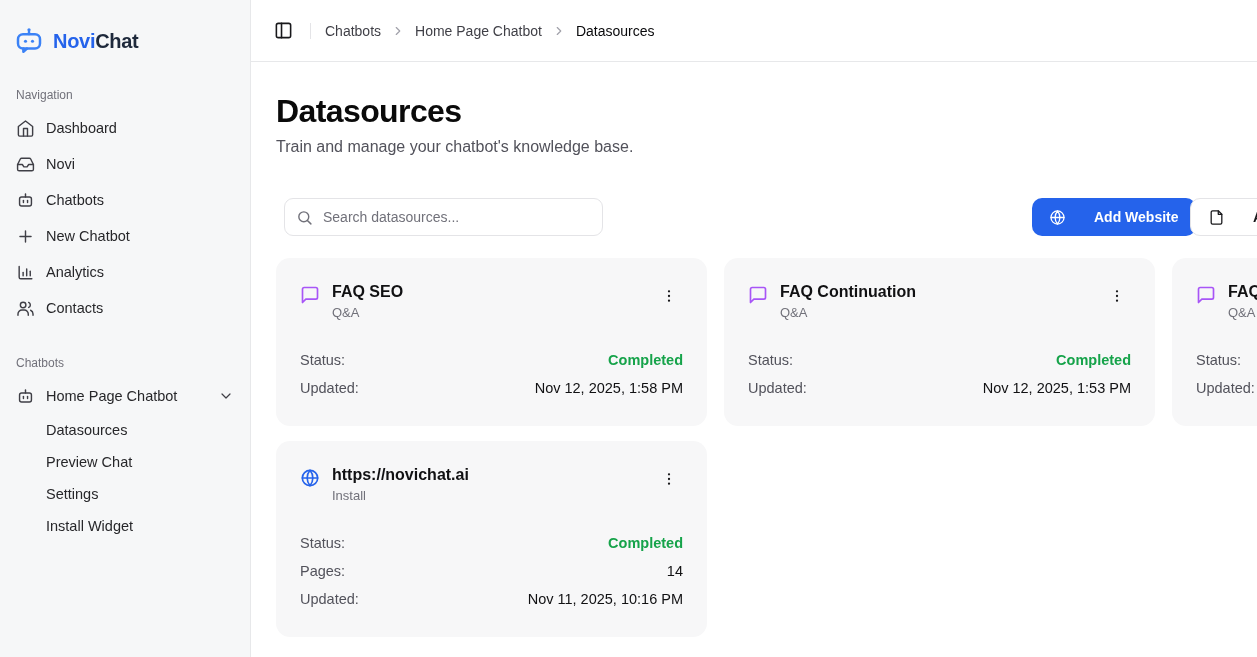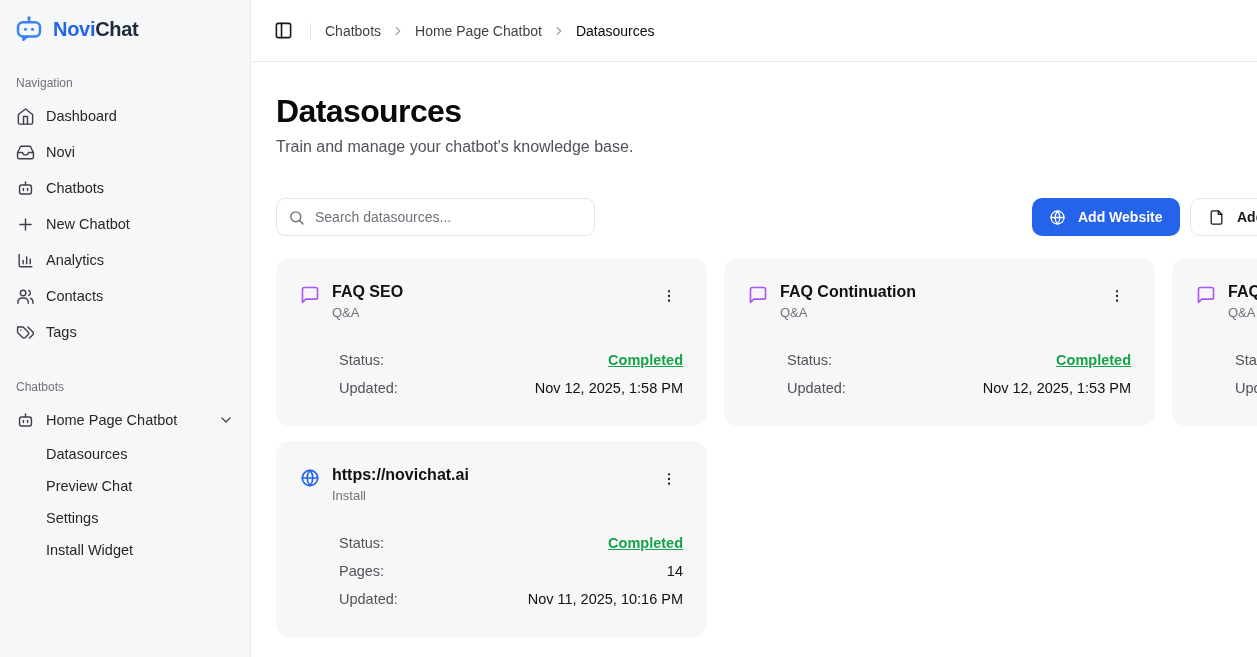--- a/index.html
+++ b/index.html
@@ -7,21 +7,21 @@
   body {
     font-family:"Liberation Sans","DejaVu Sans",sans-serif;
     background:#ffffff; color:#18181b; display:flex;
   }
   svg { display:block; }
 
   
   .sidebar {
     width:251px; min-width:251px; height:657px;
     background:#f6f7f8; border-right:1px solid #e7e8ea;
-    padding:12px 10px 0 10px;
+    padding:24px 10px 0 10px;
   }
   .brand { display:flex; align-items:center; gap:9px; padding:2px 4px; cursor:pointer; }
   .brand-text { font-size:20px; font-weight:800; letter-spacing:-0.3px; }
   .brand-text .b1 { color:#2563eb; }
   .brand-text .b2 { color:#1e293b; }
   .section-label {
     font-size:12px; color:#71717a; font-weight:500;
     padding:0 6px; margin:30px 0 8px 0;
   }
   .nav-item {
@@ -49,31 +49,31 @@
   .crumbs { display:flex; align-items:center; gap:10px; font-size:14px; }
   .crumb-link { color:#3f3f46; cursor:pointer; }
   .crumb-current { color:#09090b; }
   .crumb-sep { color:#a1a1aa; }
 
   .content { padding:31px 0 0 25px; }
   .page-title { font-size:32px; font-weight:800; letter-spacing:-0.6px; color:#0a0a0a; }
   .page-subtitle { margin-top:8px; font-size:16px; color:#52525b; }
 
   .toolbar { position:relative; height:38px; margin-top:42px; }
-  .search-wrap { position:absolute; left:0; top:0; width:319px; height:38px; }
+  .search-wrap { position:absolute; left:8px; top:0; width:319px; height:38px; }
   .search-wrap .s-ico { position:absolute; left:12px; top:10.5px; color:#71717a; }
   .search-input {
     width:100%; height:100%; border:1px solid #e4e4e7; border-radius:9px;
     padding:0 12px 0 38px; font-size:14px; color:#18181b; background:#fff; outline:none;
     font-family:inherit;
   }
   .search-input::placeholder { color:#71717a; }
   .btn {
     position:absolute; top:0; height:38px; border-radius:10px;
-    display:flex; align-items:center; gap:12px; padding:0 17px;
+    display:flex; align-items:center; gap:28px; padding:0 17px;
     font-size:14px; font-weight:600; cursor:pointer; border:none; font-family:inherit;
     white-space:nowrap;
   }
   .btn-primary { left:756px; background:#2563eb; color:#ffffff; }
   .btn-secondary { left:914px; width:150px; background:#ffffff; color:#18181b; border:1px solid #e4e4e7; }
 
   .grid {
     margin-top:22px; display:grid;
     grid-template-columns:repeat(3,431px); gap:15px 17px; width:1327px;
   }
@@ -87,23 +87,23 @@
   .card-titles { margin-left:12px; min-width:0; }
   .card-title { font-size:16px; font-weight:700; color:#111113; line-height:20px; white-space:nowrap; }
   .card-type { font-size:13px; color:#71717a; margin-top:3px; }
   .kebab {
     margin-left:auto; width:28px; height:28px; border:none; background:transparent;
     display:flex; align-items:center; justify-content:center; border-radius:6px;
     cursor:pointer; color:#18181b;
   }
   .card-meta { margin-top:26px; }
   .meta-row { display:flex; align-items:center; justify-content:space-between; height:28px; }
-  .meta-label { font-size:14.5px; color:#52525b;margin-left:39px; }
+  .meta-label { font-size:14.5px; color:#52525b; }
   .meta-value { font-size:14.5px; color:#111113; font-weight:500; }
-  .meta-value.status { color:#16a34a; font-weight:600;text-decoration:underline; }
+  .meta-value.status { color:#16a34a; font-weight:600; }
 </style>
 </head>
 <body>
 
 <aside class="sidebar">
   <div class="brand">
     <span>
       <svg width="30" height="30" viewBox="0 0 24 24" fill="none" stroke="#3b82f6" stroke-width="2" stroke-linecap="round" stroke-linejoin="round">
         <circle cx="12" cy="3" r="1.3" fill="#3b82f6" stroke="none"></circle>
         <line x1="12" y1="4.6" x2="12" y2="6.4"></line>
@@ -159,28 +159,20 @@
     <span>Analytics</span>
   </div>
   <div class="nav-item">
     <svg class="ico" viewBox="0 0 24 24" fill="none" stroke="currentColor" stroke-width="1.8" stroke-linecap="round" stroke-linejoin="round">
         <circle cx="9" cy="7.5" r="3.5"></circle>
         <path d="M2.5 20.5v-1.5a5 5 0 0 1 5-5h3a5 5 0 0 1 5 5v1.5"></path>
         <path d="M16 4.3a3.5 3.5 0 0 1 0 6.4"></path>
         <path d="M18.5 14.2a5 5 0 0 1 3 4.6v1.7"></path>
       </svg>
     <span>Contacts</span>
-  </div>
-  <div class="nav-item">
-    <svg class="ico" viewBox="0 0 24 24" fill="none" stroke="currentColor" stroke-width="1.8" stroke-linecap="round" stroke-linejoin="round">
-        <path d="M9 5H2v7l6.29 6.29a2.4 2.4 0 0 0 3.42 0l3.58-3.58a2.4 2.4 0 0 0 0-3.42L9 5Z"></path>
-        <path d="M6 9.01V9"></path>
-        <path d="m15 5 6.3 6.3a2.4 2.4 0 0 1 0 3.4L17 19"></path>
-      </svg>
-    <span>Tags</span>
   </div>
 
   <div class="section-label">Chatbots</div>
 
   <div class="nav-item">
     <svg class="ico" viewBox="0 0 24 24" fill="none" stroke="currentColor" stroke-width="1.8" stroke-linecap="round" stroke-linejoin="round">
         <line x1="12" y1="4.5" x2="12" y2="7.5"></line>
         <circle cx="12" cy="3.6" r="0.9" fill="currentColor" stroke="none"></circle>
         <rect x="4.5" y="7.5" width="15" height="11.5" rx="2.6"></rect>
         <line x1="9.4" y1="12" x2="9.4" y2="14.5"></line>

